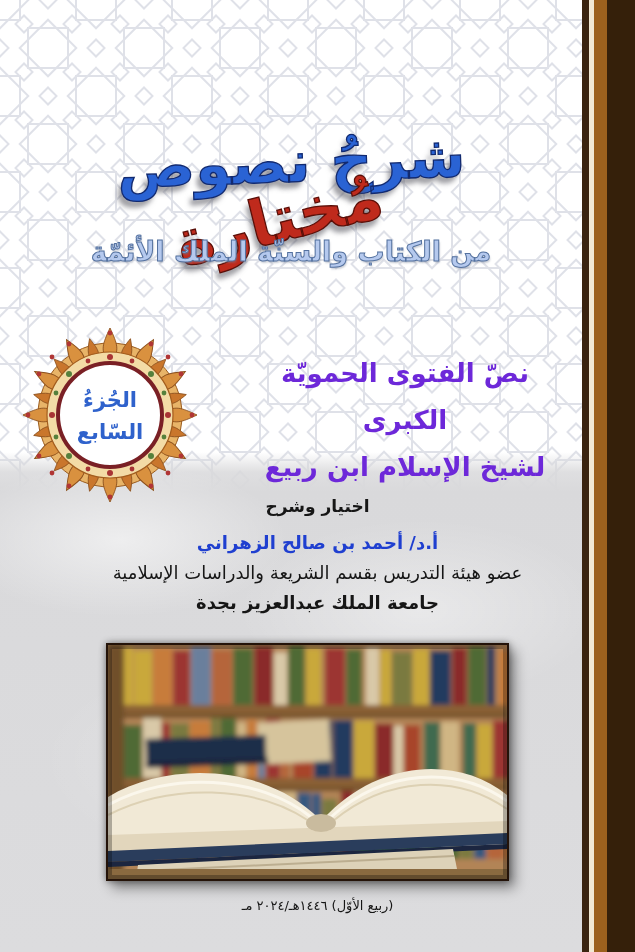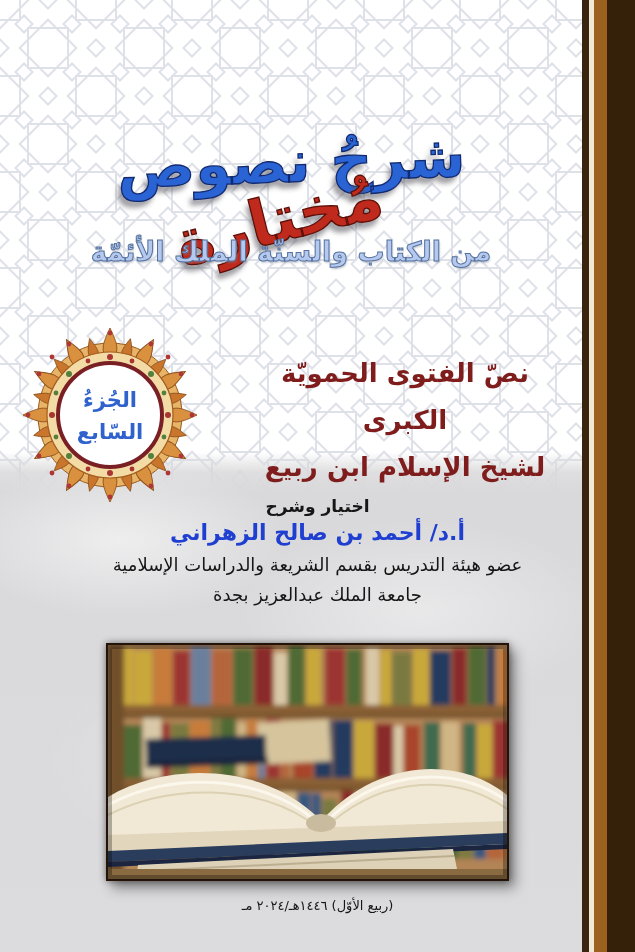--- a/index.html
+++ b/index.html
@@ -38,28 +38,28 @@
     display:inline-block;transform:rotate(-14deg) translateY(-14px);margin-right:18px;}
   .subtitle{left:0;top:236px;width:582px;text-align:center;direction:rtl;
     font-weight:bold;font-size:27px;color:#b5c9ee;
     -webkit-text-stroke:1px #54719f;text-shadow:1px 2px 2px rgba(120,130,150,.4);}
 
   
   .medallion{left:20px;top:325px;width:180px;height:180px;}
 
   
   .work{left:240px;top:350px;width:330px;text-align:center;direction:rtl;
-    color:#7f1d1d;font-size:26px;font-weight:bold;line-height:47px;}
+    color:#6d28d9;font-size:26px;font-weight:bold;line-height:47px;}
 
   
   .credits{left:0;top:496px;width:635px;text-align:center;direction:rtl;color:#161616;}
   .role{font-size:17px;font-weight:bold;}
-  .author{margin-top:4px;font-size:22px;font-weight:bold;color:#1f3fd0;}
+  .author{margin-top:16px;font-size:18px;font-weight:bold;color:#1f3fd0;}
   .aff1{margin-top:9px;font-size:18px;font-weight:normal;}
-  .aff2{margin-top:9px;font-size:18px;font-weight:normal;}
+  .aff2{margin-top:9px;font-size:18px;font-weight:bold;}
 
   
   .photo{left:106px;top:643px;width:399px;height:234px;border:2px solid #241309;
     box-shadow:0 0 7px rgba(0,0,0,.45), 6px 7px 12px rgba(0,0,0,.4);background:#b28456;}
   .photo svg{display:block;}
 
   
   .date{left:0;top:898px;width:635px;text-align:center;direction:rtl;
     font-size:13px;color:#151515;}
 </style>

